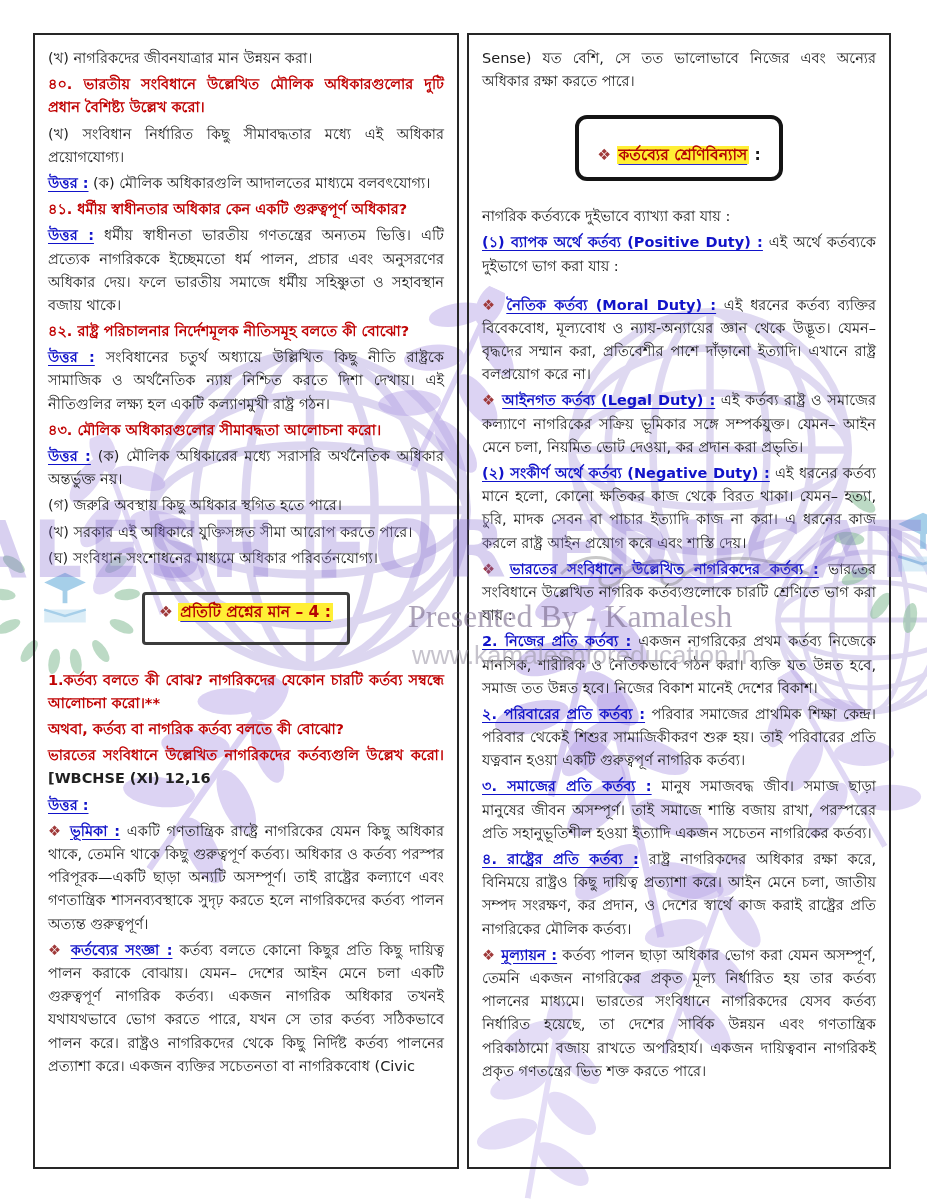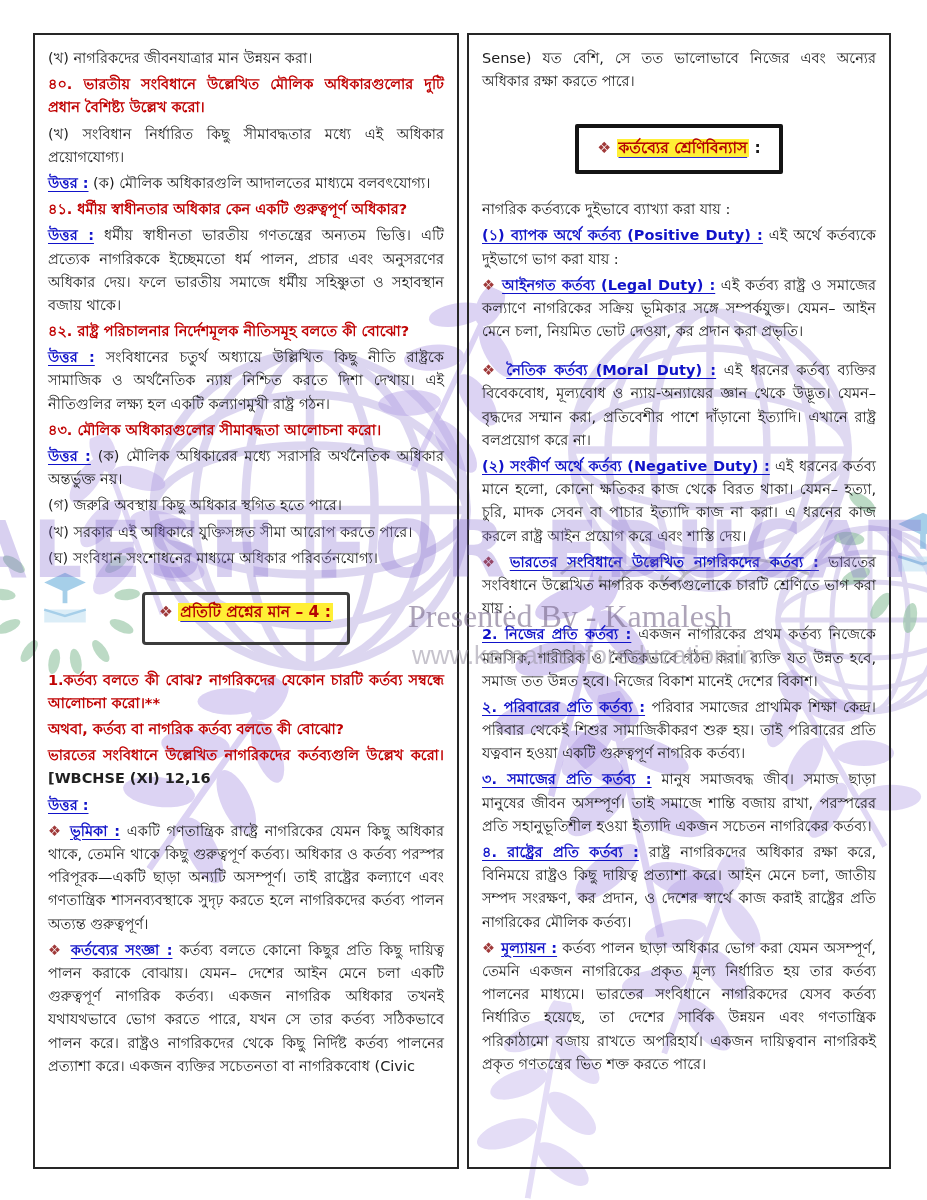--- a/index.html
+++ b/index.html
@@ -23,21 +23,21 @@
   .s-q  {color:#c00202;font-weight:bold;}
   .s-ans{color:#1113c9;font-weight:bold;text-decoration:underline;text-decoration-color:#1113c9;text-underline-offset:3px;}
   .s-bu {color:#1113c9;font-weight:bold;text-decoration:underline;text-decoration-color:#1113c9;text-underline-offset:3px;}
   .s-dia{color:#a03a3a;font-weight:bold;}
   .s-ref{color:#202020;font-weight:bold;}
   .s-hl {background:#ffef35;color:#b40404;font-weight:bold;text-decoration:underline;
          text-decoration-color:#2a2ad0;text-underline-offset:4px;padding:0 2px;}
   
   .callout-wrap{text-align:center;margin:22px 0 24px;}
   .callout{display:inline-block;border:3px solid #3c3c3c;border-radius:4px;padding:5px 14px 17px;background:transparent;font-size:15.5px;}
-  .callout.big{border:4px solid #141414;border-radius:2px;padding:8px 18px 9px;margin-top:9px;}
+  .callout.big{border:4px solid #141414;border-radius:12px;padding:24px 18px 9px;}
   
   .wm{position:absolute;z-index:0;pointer-events:none;}
   .wm-text{position:absolute;z-index:2;pointer-events:none;white-space:nowrap;}
   #wm-bigtext{left:-250px;top:505px;font-size:78px;font-weight:bold;letter-spacing:6px;color:rgba(125,98,206,0.30);}
   #wm-presented{left:408px;top:598px;font-family:"Liberation Serif",serif;font-size:32px;color:rgba(118,104,136,0.60);}
   #wm-site{left:412px;top:640px;font-family:Liberation Sans, sans-serif;font-size:26px;color:rgba(160,155,170,0.60);}
   .defs{position:absolute;width:0;height:0;overflow:hidden;}
 </style>
 </head>
 <body>
@@ -159,22 +159,22 @@
       <p class="para"><span class="s-q">ভারতের সংবিধানে উল্লেখিত নাগরিকদের কর্তব্যগুলি উল্লেখ করো।</span><span class="s-ref">[WBCHSE (XI) 12,16</span></p>
       <p class="para"><span class="s-ans">উত্তর :</span></p>
       <p class="para"><span class="s-dia">❖ </span><span class="s-bu">ভূমিকা :</span><span class="s-b"> একটি গণতান্ত্রিক রাষ্ট্রে নাগরিকের যেমন কিছু অধিকার থাকে, তেমনি থাকে কিছু গুরুত্বপূর্ণ কর্তব্য। অধিকার ও কর্তব্য পরস্পর পরিপূরক—একটি ছাড়া অন্যটি অসম্পূর্ণ। তাই রাষ্ট্রের কল্যাণে এবং গণতান্ত্রিক শাসনব্যবস্থাকে সুদৃঢ় করতে হলে নাগরিকদের কর্তব্য পালন অত্যন্ত গুরুত্বপূর্ণ।</span></p>
       <p class="para"><span class="s-dia">❖ </span><span class="s-bu">কর্তব্যের সংজ্ঞা :</span><span class="s-b"> কর্তব্য বলতে কোনো কিছুর প্রতি কিছু দায়িত্ব পালন করাকে বোঝায়। যেমন– দেশের আইন মেনে চলা একটি গুরুত্বপূর্ণ নাগরিক কর্তব্য। একজন নাগরিক অধিকার তখনই যথাযথভাবে ভোগ করতে পারে, যখন সে তার কর্তব্য সঠিকভাবে পালন করে। রাষ্ট্রও নাগরিকদের থেকে কিছু নির্দিষ্ট কর্তব্য পালনের প্রত্যাশা করে। একজন ব্যক্তির সচেতনতা বা নাগরিকবোধ (Civic</span></p>
     </div>
   <div class="column" id="col-right">
       <p class="para"><span class="s-b">Sense) যত বেশি, সে তত ভালোভাবে নিজের এবং অন্যের অধিকার রক্ষা করতে পারে।</span></p>
       <div class="callout-wrap"><div class="callout big"><span class="s-dia">❖ </span><span class="s-hl">কর্তব্যের শ্রেণিবিন্যাস</span><span class="s-bb"> :</span></div></div>
       <p class="para"><span class="s-b">নাগরিক কর্তব্যকে দুইভাবে ব্যাখ্যা করা যায় :</span></p>
       <p class="para"><span class="s-bu">(১) ব্যাপক অর্থে কর্তব্য (Positive Duty) :</span><span class="s-b"> এই অর্থে কর্তব্যকে দুইভাগে ভাগ করা যায় :</span></p>
+      <p class="para" style="margin-top: 16px;"><span class="s-dia">❖ </span><span class="s-bu">নৈতিক কর্তব্য (Moral Duty) :</span><span class="s-b"> এই ধরনের কর্তব্য ব্যক্তির বিবেকবোধ, মূল্যবোধ ও ন্যায়-অন্যায়ের জ্ঞান থেকে উদ্ভূত। যেমন– বৃদ্ধদের সম্মান করা, প্রতিবেশীর পাশে দাঁড়ানো ইত্যাদি। এখানে রাষ্ট্র বলপ্রয়োগ করে না।</span></p>
       <p class="para"><span class="s-dia">❖ </span><span class="s-bu">আইনগত কর্তব্য (Legal Duty) :</span><span class="s-b"> এই কর্তব্য রাষ্ট্র ও সমাজের কল্যাণে নাগরিকের সক্রিয় ভূমিকার সঙ্গে সম্পর্কযুক্ত। যেমন– আইন মেনে চলা, নিয়মিত ভোট দেওয়া, কর প্রদান করা প্রভৃতি।</span></p>
-      <p class="para" style="margin-top: 16px;"><span class="s-dia">❖ </span><span class="s-bu">নৈতিক কর্তব্য (Moral Duty) :</span><span class="s-b"> এই ধরনের কর্তব্য ব্যক্তির বিবেকবোধ, মূল্যবোধ ও ন্যায়-অন্যায়ের জ্ঞান থেকে উদ্ভূত। যেমন– বৃদ্ধদের সম্মান করা, প্রতিবেশীর পাশে দাঁড়ানো ইত্যাদি। এখানে রাষ্ট্র বলপ্রয়োগ করে না।</span></p>
       <p class="para"><span class="s-bu">(২) সংকীর্ণ অর্থে কর্তব্য (Negative Duty) :</span><span class="s-b"> এই ধরনের কর্তব্য মানে হলো, কোনো ক্ষতিকর কাজ থেকে বিরত থাকা। যেমন– হত্যা, চুরি, মাদক সেবন বা পাচার ইত্যাদি কাজ না করা। এ ধরনের কাজ করলে রাষ্ট্র আইন প্রয়োগ করে এবং শাস্তি দেয়।</span></p>
       <p class="para"><span class="s-dia">❖ </span><span class="s-bu">ভারতের সংবিধানে উল্লেখিত নাগরিকদের কর্তব্য :</span><span class="s-b"> ভারতের সংবিধানে উল্লেখিত নাগরিক কর্তব্যগুলোকে চারটি শ্রেণিতে ভাগ করা যায় :</span></p>
       <p class="para"><span class="s-bu">2. নিজের প্রতি কর্তব্য :</span><span class="s-b"> একজন নাগরিকের প্রথম কর্তব্য নিজেকে মানসিক, শারীরিক ও নৈতিকভাবে গঠন করা। ব্যক্তি যত উন্নত হবে, সমাজ তত উন্নত হবে। নিজের বিকাশ মানেই দেশের বিকাশ।</span></p>
       <p class="para"><span class="s-bu">২. পরিবারের প্রতি কর্তব্য :</span><span class="s-b"> পরিবার সমাজের প্রাথমিক শিক্ষা কেন্দ্র। পরিবার থেকেই শিশুর সামাজিকীকরণ শুরু হয়। তাই পরিবারের প্রতি যত্নবান হওয়া একটি গুরুত্বপূর্ণ নাগরিক কর্তব্য।</span></p>
       <p class="para"><span class="s-bu">৩. সমাজের প্রতি কর্তব্য :</span><span class="s-b"> মানুষ সমাজবদ্ধ জীব। সমাজ ছাড়া মানুষের জীবন অসম্পূর্ণ। তাই সমাজে শান্তি বজায় রাখা, পরস্পরের প্রতি সহানুভূতিশীল হওয়া ইত্যাদি একজন সচেতন নাগরিকের কর্তব্য।</span></p>
       <p class="para"><span class="s-bu">৪. রাষ্ট্রের প্রতি কর্তব্য :</span><span class="s-b"> রাষ্ট্র নাগরিকদের অধিকার রক্ষা করে, বিনিময়ে রাষ্ট্রও কিছু দায়িত্ব প্রত্যাশা করে। আইন মেনে চলা, জাতীয় সম্পদ সংরক্ষণ, কর প্রদান, ও দেশের স্বার্থে কাজ করাই রাষ্ট্রের প্রতি নাগরিকের মৌলিক কর্তব্য।</span></p>
       <p class="para"><span class="s-dia">❖ </span><span class="s-bu">মূল্যায়ন :</span><span class="s-b"> কর্তব্য পালন ছাড়া অধিকার ভোগ করা যেমন অসম্পূর্ণ, তেমনি একজন নাগরিকের প্রকৃত মূল্য নির্ধারিত হয় তার কর্তব্য পালনের মাধ্যমে। ভারতের সংবিধানে নাগরিকদের যেসব কর্তব্য নির্ধারিত হয়েছে, তা দেশের সার্বিক উন্নয়ন এবং গণতান্ত্রিক পরিকাঠামো বজায় রাখতে অপরিহার্য। একজন দায়িত্ববান নাগরিকই প্রকৃত গণতন্ত্রের ভিত শক্ত করতে পারে।</span></p>
     </div>
 
   <div class="wm-text" id="wm-bigtext">KAMALESH FOR EDUCATION</div>

